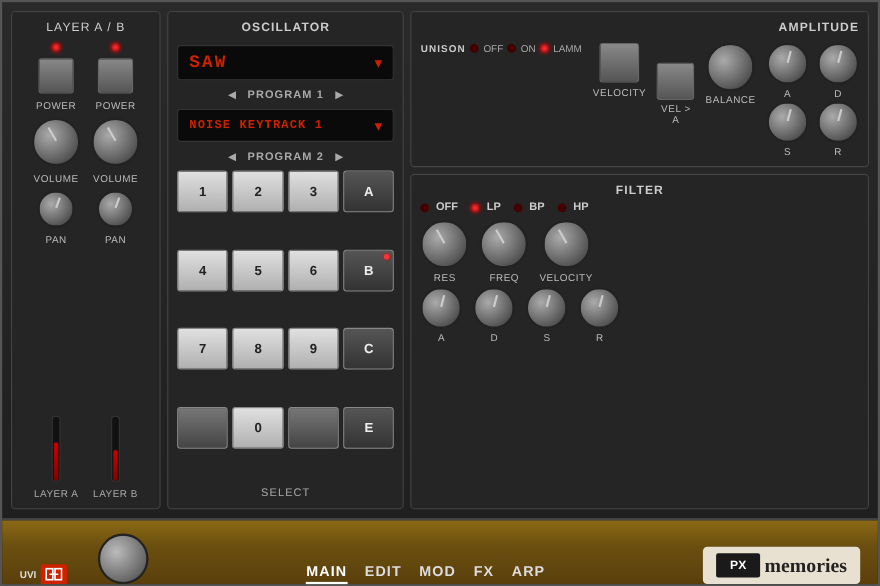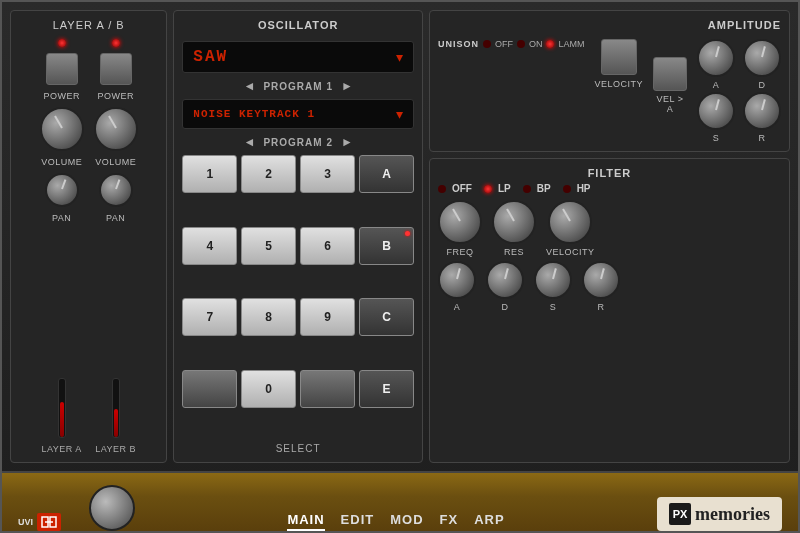--- a/index.html
+++ b/index.html
@@ -484,21 +484,21 @@
     .brand-section {
       display: flex;
       align-items: center;
       gap: 4px;
       background: #e8e0d0;
       padding: 6px 12px;
       border-radius: 4px;
     }
 
     .px-box {
-      width: 22px;
+      width: 40px;
       height: 22px;
       background: #1a1a1a;
       display: flex;
       align-items: center;
       justify-content: center;
       color: white;
       font-size: 11px;
       font-weight: bold;
       border-radius: 2px;
     }
@@ -638,20 +638,24 @@
             <div class="velocity-section">
               <div class="vel-btn"></div>
               <div class="knob-label">VELOCITY</div>
             </div>
 
             <div class="adsr-knob-col" style="justify-content:flex-end;">
               <div class="power-btn" style="width:34px;height:34px;margin-top:18px;"></div>
               <div class="knob-label">VEL &gt; A</div>
             </div>
 
+            <div class="adsr-knob-col" style="justify-content:flex-end;">
+              <div class="balance-knob"></div>
+              <div class="knob-label">BALANCE</div>
+            </div>
 
             <div style="display:flex; flex-direction:column; gap:2px;">
               <div style="display:flex; gap:8px;">
                 <div class="adsr-knob-col">
                   <div class="knob-med"></div>
                   <div class="knob-label">A</div>
                 </div>
                 <div class="adsr-knob-col">
                   <div class="knob-med"></div>
                   <div class="knob-label">D</div>
@@ -691,25 +695,25 @@
           </div>
           <div class="filter-mode">
             <div class="led-off"></div>
             <span class="filter-mode-label">HP</span>
           </div>
         </div>
 
         <div class="filter-knobs-row">
           <div class="adsr-knob-col">
             <div class="knob-lg"></div>
-            <div class="knob-label">FREQ</div>
+            <div class="knob-label">RES</div>
           </div>
           <div class="adsr-knob-col">
             <div class="knob-lg"></div>
-            <div class="knob-label">RES</div>
+            <div class="knob-label">FREQ</div>
           </div>
           <div class="adsr-knob-col">
             <div class="knob-lg"></div>
             <div class="knob-label">VELOCITY</div>
           </div>
         </div>
 
         <div class="filter-adsr-row">
           <div class="adsr-knob-col">
             <div class="knob-med"></div>

